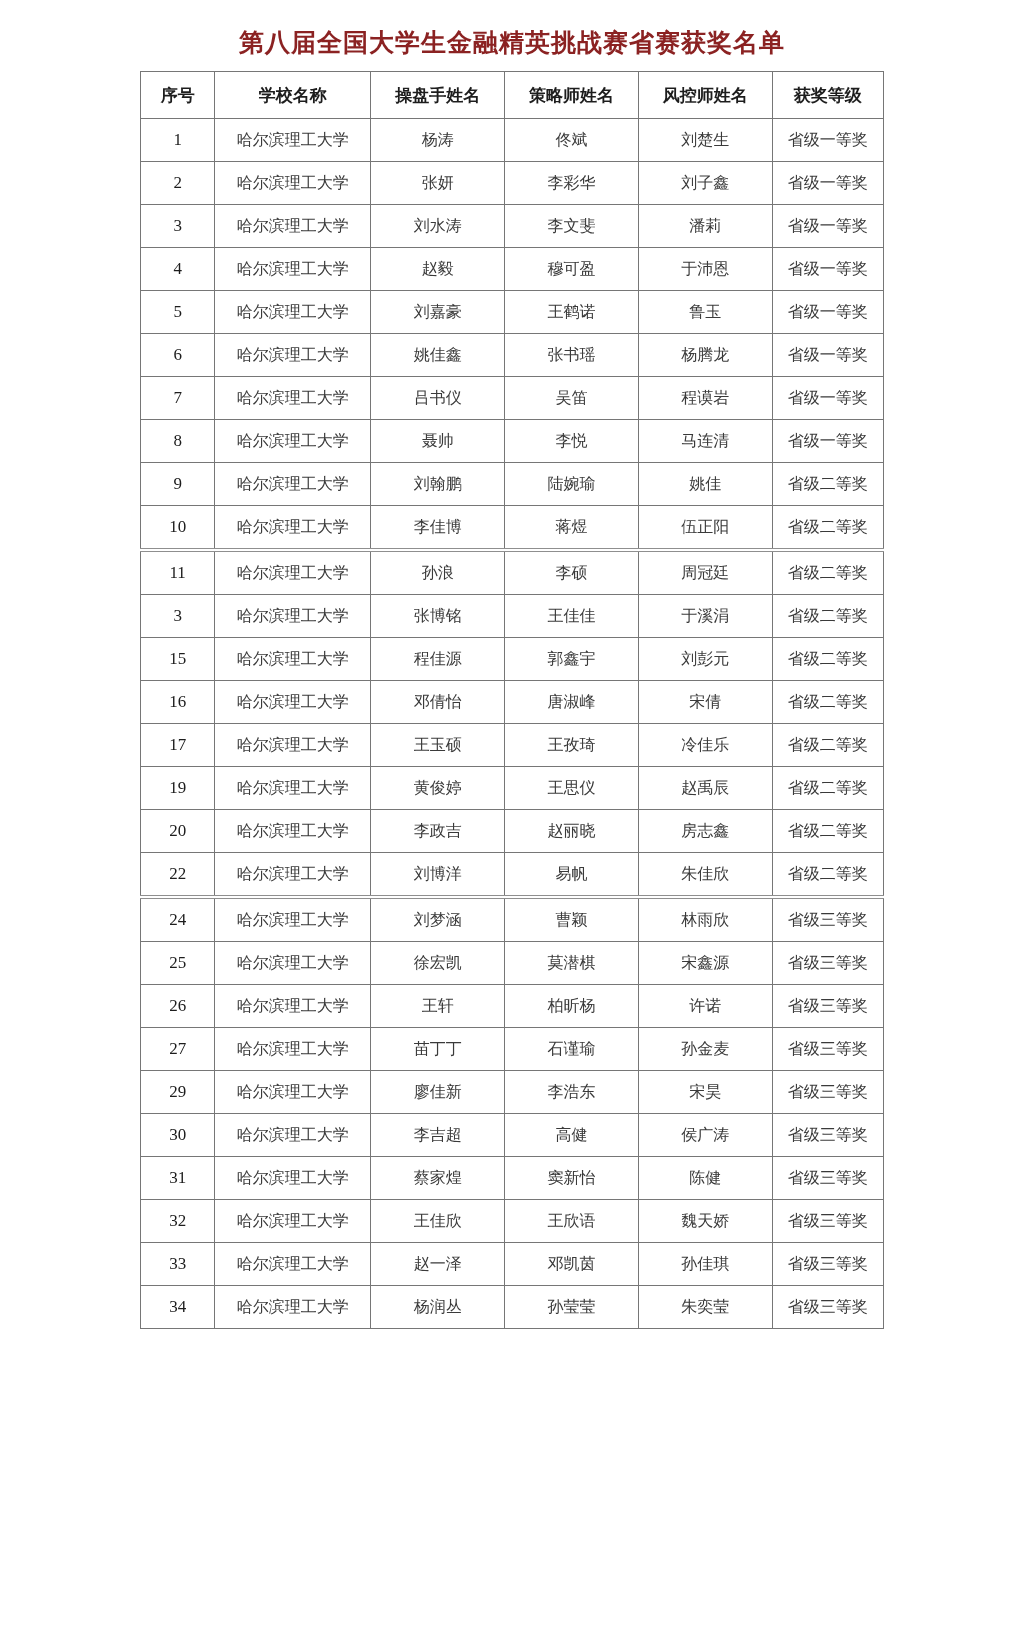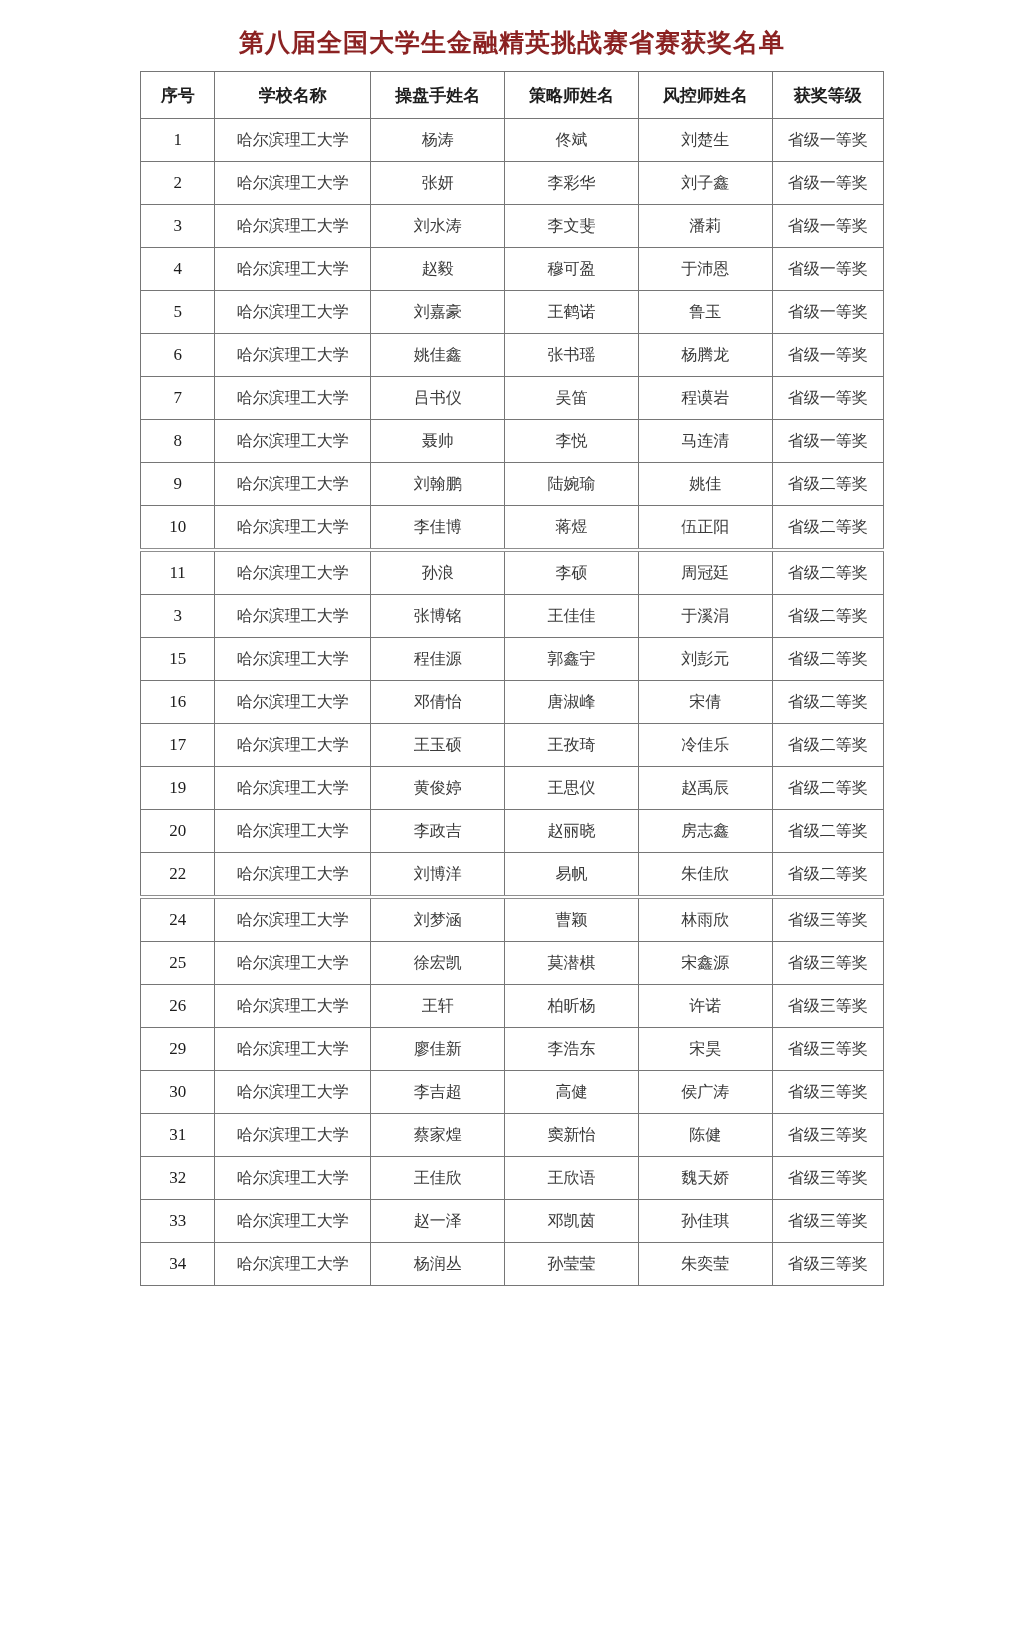--- a/index.html
+++ b/index.html
@@ -254,20 +254,28 @@
         </tr>
         <tr>
           <td class="serial">26</td>
           <td>哈尔滨理工大学</td>
           <td>王轩</td>
           <td>柏昕杨</td>
           <td>许诺</td>
           <td>省级三等奖</td>
         </tr>
         <tr>
+          <td class="serial">27</td>
+          <td>哈尔滨理工大学</td>
+          <td>苗丁丁</td>
+          <td>石谨瑜</td>
+          <td>孙金麦</td>
+          <td>省级三等奖</td>
+        </tr>
+        <tr>
           <td class="serial">29</td>
           <td>哈尔滨理工大学</td>
           <td>廖佳新</td>
           <td>李浩东</td>
           <td>宋昊</td>
           <td>省级三等奖</td>
         </tr>
         <tr>
           <td class="serial">30</td>
           <td>哈尔滨理工大学</td>

